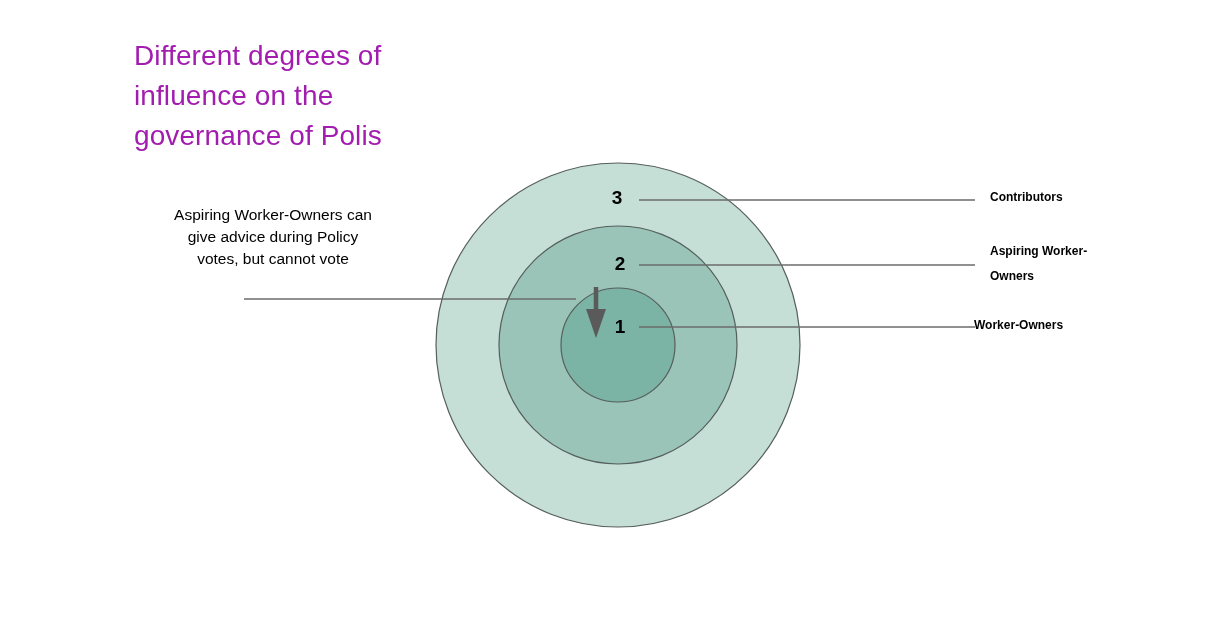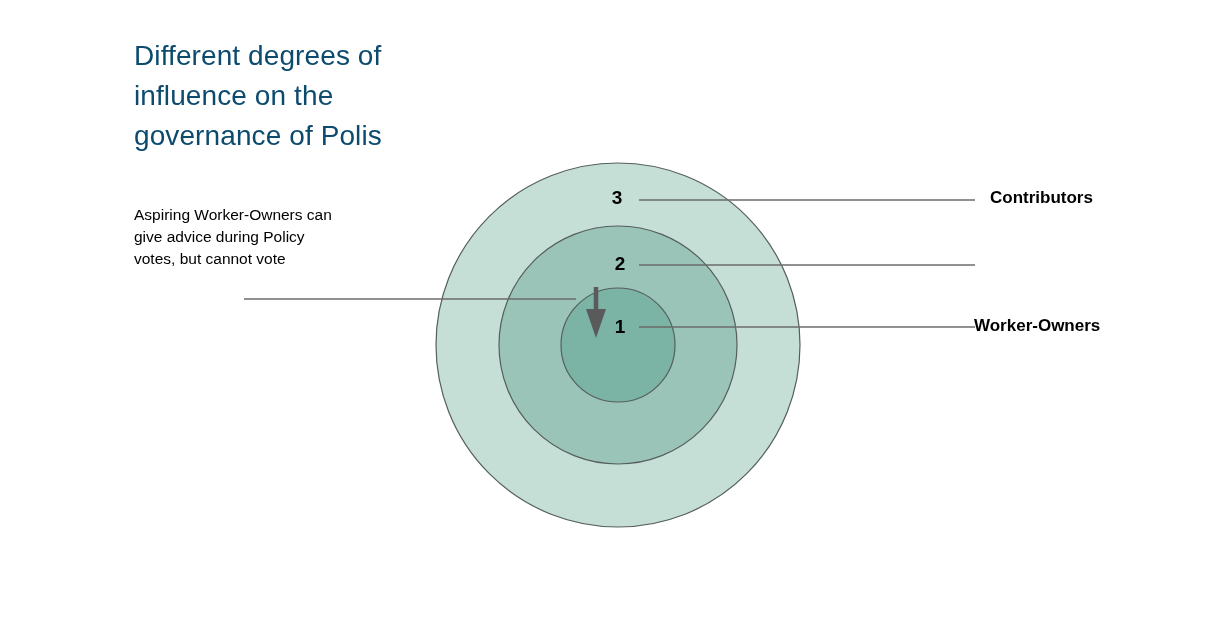--- a/index.html
+++ b/index.html
@@ -38,35 +38,36 @@
   .note {
     position: absolute;
     left: 134px;
     top: 204px;
     width: 278px;
     font-size: 15.5px;
     line-height: 22px;
     font-weight: 400;
     color: #000000;
     white-space: pre-line;
+    text-align: center;
   }
 
   
   #diagram {
     position: absolute;
     left: 0;
     top: 0;
     width: 1225px;
     height: 627px;
   }
 
   
   .legend-label {
     position: absolute;
-    font-size: 17px;
+    font-size: 12px;
     line-height: 25px;
     font-weight: bold;
     color: #000000;
     white-space: pre-line;
   }
   #label-contributors { left: 990px; top: 185px; width: 220px; }
   #label-aspiring     { left: 990px; top: 239px; width: 205px; }
   #label-workerowners { left: 974px; top: 313px; width: 220px; }
 
   
@@ -80,21 +81,21 @@
   }
   #num-3 { left: 604px; top: 187px; }
   #num-2 { left: 607px; top: 253px; }
   #num-1 { left: 607px; top: 316px; }
 </style>
 </head>
 <body style="background: rgb(255, 255, 255);">
 
 <div id="stage">
 
-  <div class="title" style="color: #0c4a6e;">Different degrees of
+  <div class="title" style="color: #a21caf;">Different degrees of
 influence on the
 governance of Polis</div>
 
   <div class="note" style="color: rgb(0, 0, 0);">Aspiring Worker-Owners can
 give advice during Policy
 votes, but cannot vote</div>
 
   <svg id="diagram" viewBox="0 0 1225 627">
 
     <circle id="ring-outer" cx="618" cy="345" r="182" fill="#c5ded6" stroke="#555f5c" stroke-width="1.2"></circle>
@@ -115,15 +116,17 @@
       <line id="arrow-shaft" x1="596" y1="287" x2="596" y2="315" stroke="#5a5a5a" stroke-width="4.5"></line>
       <polygon id="arrow-head" points="586,309 606,309 596,338" fill="#5a5a5a"></polygon>
     </g>
   </svg>
 
   <div class="ring-number" id="num-3" style="left: 604px; top: 187px;">3</div>
   <div class="ring-number" id="num-2" style="left: 607px; top: 253px;">2</div>
   <div class="ring-number" id="num-1" style="left: 607px; top: 316px;">1</div>
 
   <div class="legend-label" id="label-contributors">Contributors</div>
+  <div class="legend-label" id="label-aspiring">Aspiring Worker-
+Owners</div>
   <div class="legend-label" id="label-workerowners">Worker-Owners</div>
 
 </div>
 
 </body></html>

